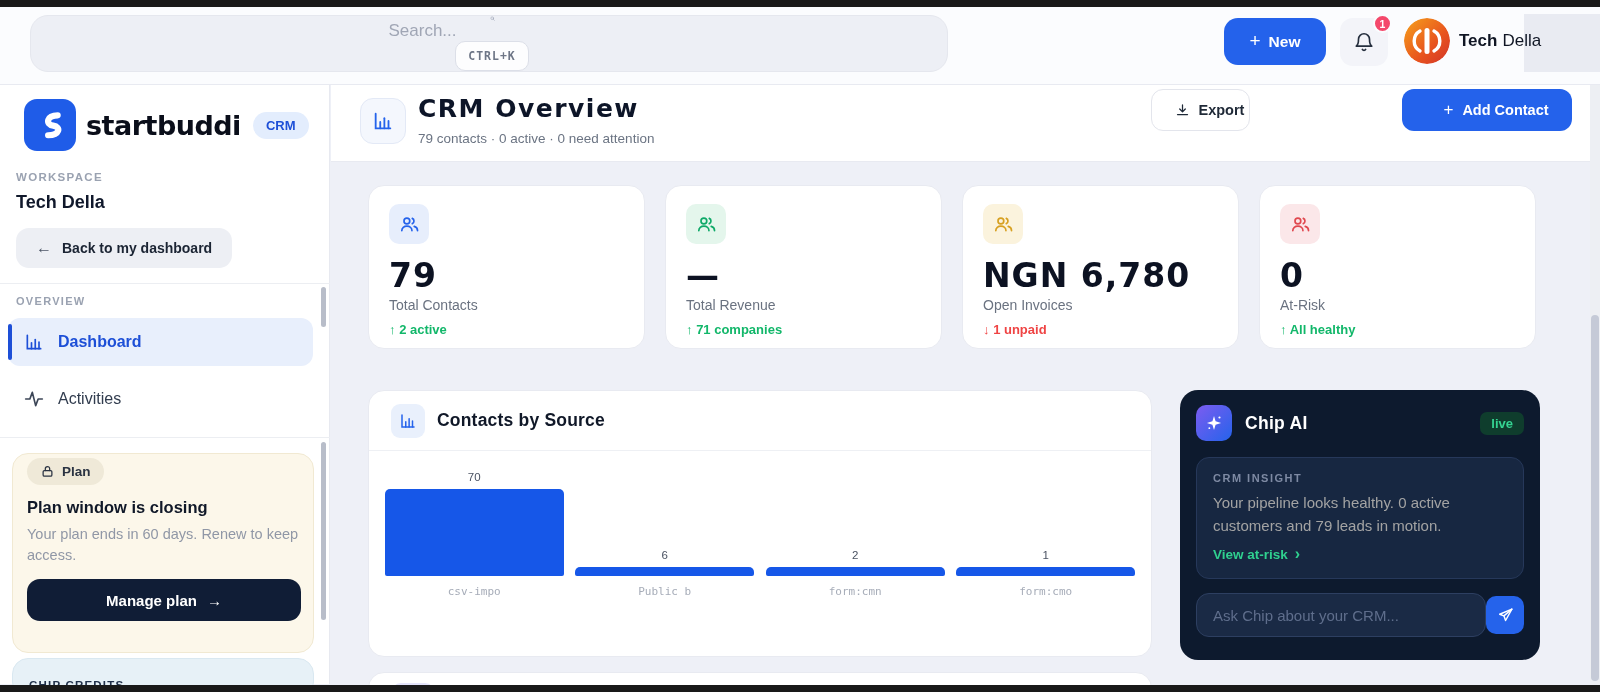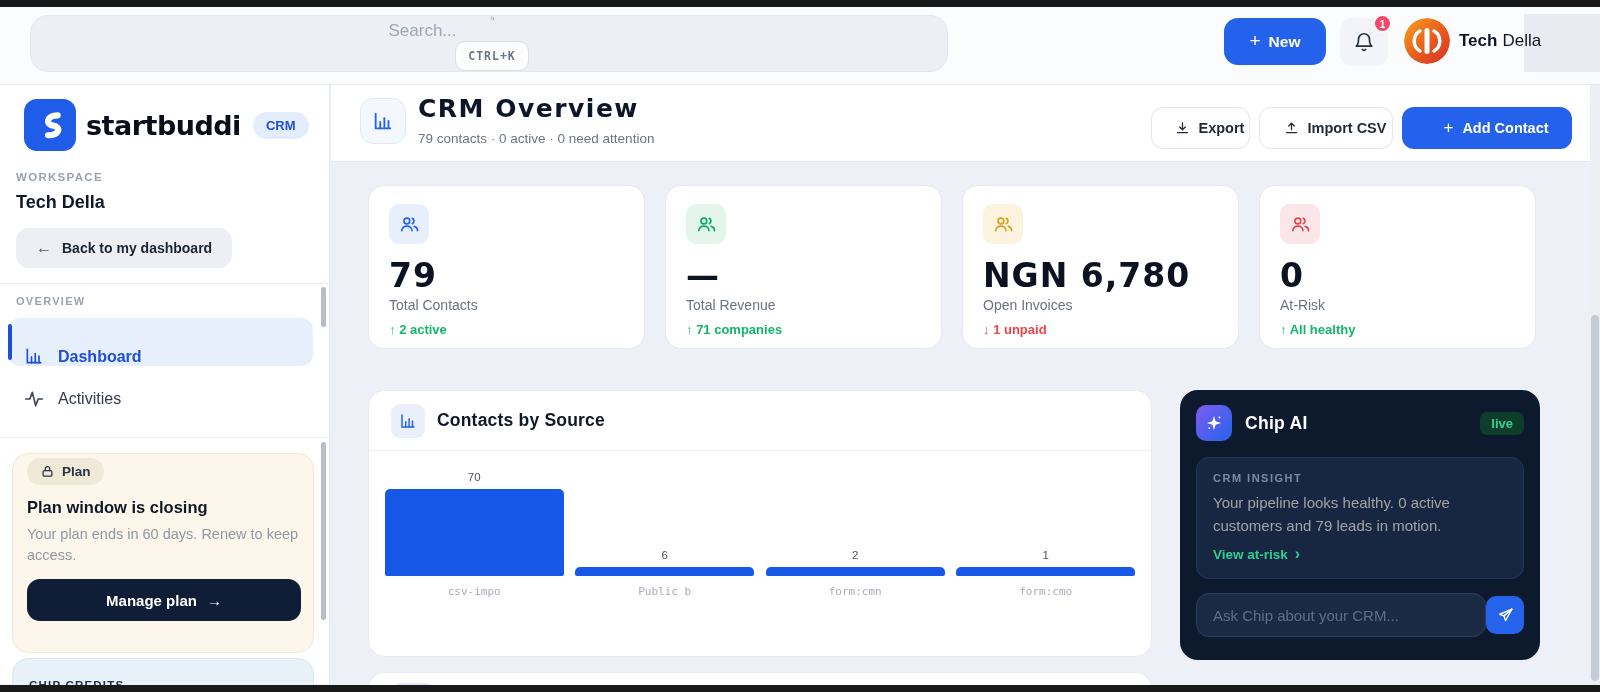--- a/index.html
+++ b/index.html
@@ -46,21 +46,21 @@
   .plan-btn { margin-top:13px; width:274px; height:42px; background:#101d36; border:none; border-radius:13px; color:#fff; font-size:15px; font-weight:bold; font-family:"Liberation Sans",sans-serif; display:flex; align-items:center; justify-content:center; gap:10px; cursor:pointer; }
   .credits-card { position:absolute; left:12px; top:573px; width:302px; height:40px; background:#e7f1f7; border:1px solid #d9e8f1; border-radius:16px; padding:20px 16px 0; overflow:hidden; }
   .credits-label { font-size:11.5px; font-weight:bold; letter-spacing:1.2px; color:#20304a; }
   .side-scroll { position:absolute; left:321px; width:5px; border-radius:3px; background:#b8bdc9; }
 
   
   .main-header { position:absolute; left:331px; top:85px; width:1269px; height:77px; background:#ffffff; border-bottom:1px solid #e8eaf1; z-index:10; }
   .mh-icon { position:absolute; left:29px; top:13px; width:46px; height:46px; background:#f4f7fd; border:1px solid #e3e9f6; border-radius:13px; display:flex; align-items:center; justify-content:center; }
   .mh-title { position:absolute; left:87px; top:9px; font-family:"DejaVu Sans",sans-serif; font-size:25px; font-weight:800; letter-spacing:1.5px; color:#0d1528; }
   .mh-sub { position:absolute; left:87px; top:46px; font-size:13.5px; color:#6b7483; }
-  .hd-btn { position:absolute; top:22px; height:42px; border-radius:12px; display:flex; align-items:center; justify-content:center; gap:9px; font-size:14.5px; font-weight:bold; font-family:"Liberation Sans",sans-serif; cursor:pointer;padding-left:18px; }
+  .hd-btn { position:absolute; top:4px; height:42px; border-radius:12px; display:flex; align-items:center; justify-content:center; gap:9px; font-size:14.5px; font-weight:bold; font-family:"Liberation Sans",sans-serif; cursor:pointer;padding-left:18px; }
   .hd-btn.ghost { background:#fff; border:1px solid #e3e5ec; color:#1f2937; }
   .hd-btn.primary { background:#2462eb; border:none; color:#fff; }
 
   
   .stats-row { position:absolute; left:368px; top:185px; width:1170px; display:flex; gap:20px; }
   .stat-card { width:277px; height:164px; background:#fff; border:1px solid #e8eaf1; border-radius:16px; padding:18px 20px; overflow:hidden; }
   .stat-ic { width:40px; height:40px; border-radius:10px; display:flex; align-items:center; justify-content:center; }
   .t-blue  { background:#e7eefc; color:#2563eb; }
   .t-green { background:#e4f6ec; color:#0ea968; }
   .t-amber { background:#fbf3dd; color:#d7a021; }
@@ -162,21 +162,21 @@
       <span class="brand-badge">CRM</span>
     </div>
     <div class="ws-label">WORKSPACE</div>
     <div class="ws-name">Tech Della</div>
     <button class="back-btn">
       <span style="font-size:16px;color:#4b5565;">←</span>
       <span>Back to my dashboard</span>
     </button>
     <div class="side-divider" style="top:198px;"></div>
     <div class="nav-label">OVERVIEW</div>
-    <div class="nav-item active" style="top:233px;align-items:flex-end;">
+    <div class="nav-item active" style="top:233px;">
       <span class="nav-accent"></span>
       <svg width="20" height="20" viewBox="0 0 24 24" fill="none" stroke="#1d4fd7" stroke-width="2" stroke-linecap="round">
           <path d="M4 4v16h16"></path>
           <line x1="9" y1="20" x2="9" y2="13"></line>
           <line x1="13.5" y1="20" x2="13.5" y2="9"></line>
           <line x1="18" y1="20" x2="18" y2="12"></line>
         </svg>
       <span>Dashboard</span>
     </div>
     <div class="nav-item" style="top:290px;">
@@ -222,28 +222,20 @@
     </div>
     <div class="mh-title">CRM Overview</div>
     <div class="mh-sub">79 contacts · 0 active · 0 need attention</div>
     <button class="hd-btn ghost" style="left:820px;width:99px;">
       <svg width="15" height="15" viewBox="0 0 24 24" fill="none" stroke="#1f2937" stroke-width="2" stroke-linecap="round" stroke-linejoin="round">
           <path d="M12 3v10"></path>
           <path d="M7.5 9.5 12 14l4.5-4.5"></path>
           <path d="M4 18.5h16"></path>
         </svg>
       <span>Export</span>
-    </button>
-    <button class="hd-btn ghost" style="left:928px;width:134px;">
-      <svg width="15" height="15" viewBox="0 0 24 24" fill="none" stroke="#1f2937" stroke-width="2" stroke-linecap="round" stroke-linejoin="round">
-          <path d="M12 14V4"></path>
-          <path d="M7.5 8 12 3.5 16.5 8"></path>
-          <path d="M4 18.5h16"></path>
-        </svg>
-      <span>Import CSV</span>
     </button>
     <button class="hd-btn primary" style="left:1071px;width:170px;">
       <span style="font-size:17px;font-weight:normal;">+</span>
       <span>Add Contact</span>
     </button>
   </div>
 
   <div class="stats-row">
     <div class="stat-card">
       <div class="stat-ic t-blue">

